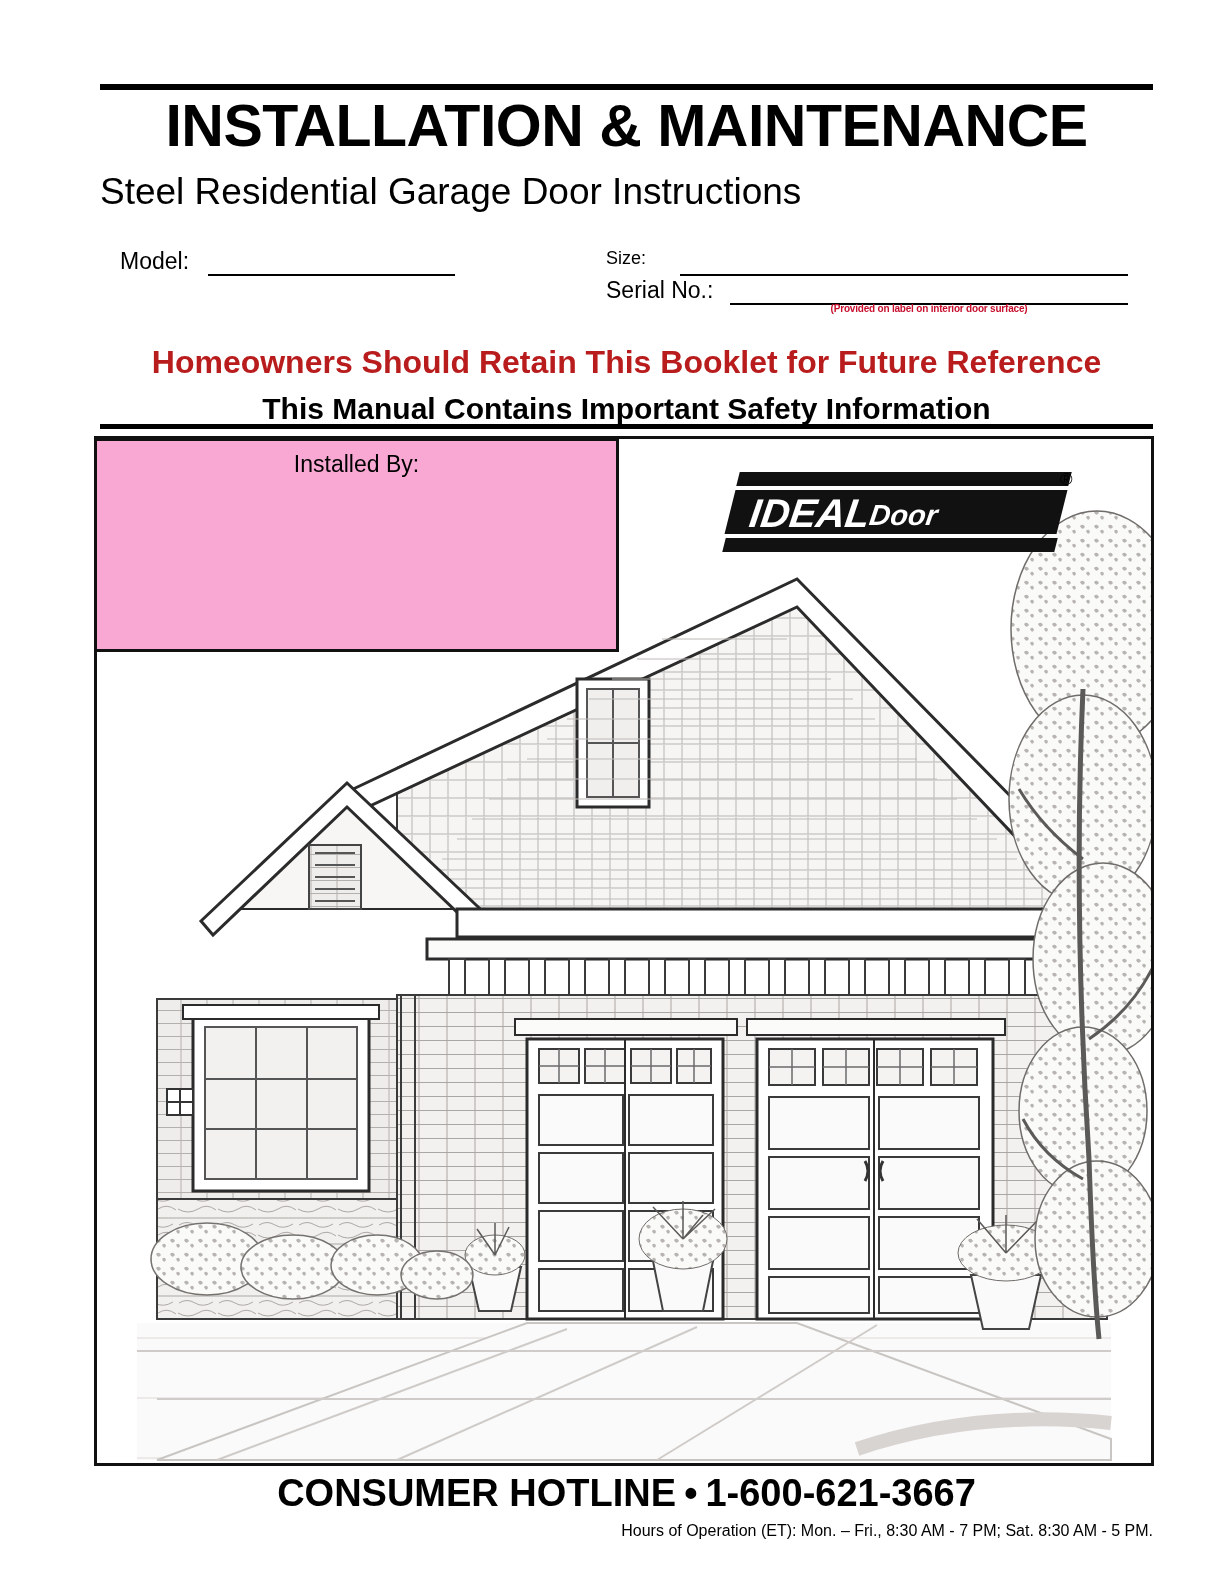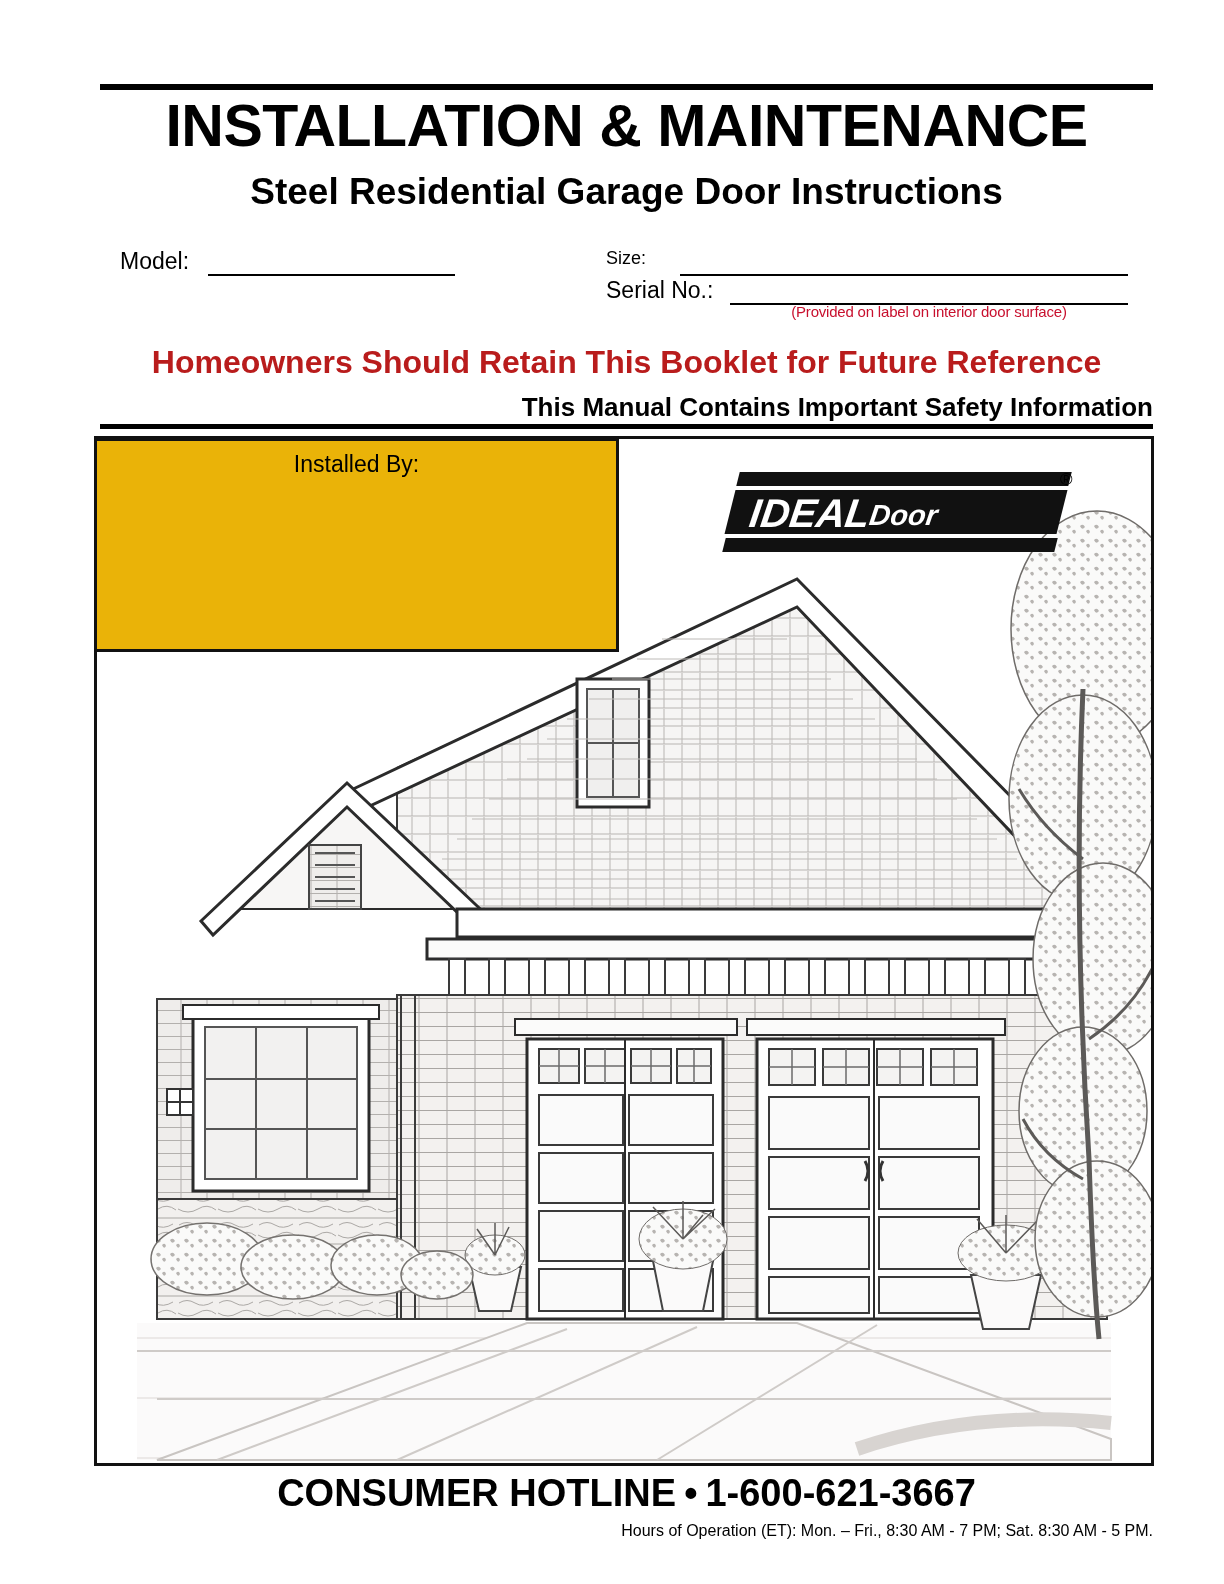--- a/index.html
+++ b/index.html
@@ -37,23 +37,22 @@
     font-size: 59px;
     font-weight: bold;
     letter-spacing: -0.5px;
     line-height: 1.05;
     white-space: nowrap;
   }
   .title-sub {
     position: absolute;
     left: 88px; top: 172px;
     width: 1053px;
-    text-align: center;
     font-size: 37px;
-    font-weight: bold;
+    font-weight: normal;
     line-height: 1.1;
     white-space: nowrap;
   }
 
   
   .field-model-label {
     position: absolute;
     left: 108px; top: 248px;
     font-size: 23px;
     text-align: center;
@@ -87,42 +86,43 @@
     left: 718px; top: 303px;
     width: 398px;
     height: 2px;
     background: #000;
   }
   .field-note {
     position: absolute;
     left: 718px; top: 303px;
     width: 398px;
     text-align: center;
-    font-size: 15px;
+    font-size: 10px;
     color: #c8102e;
     letter-spacing: -0.2px;
+    font-weight: bold;
   }
 
   
   .retain-line {
     position: absolute;
     left: 88px; top: 344px;
     width: 1053px;
     text-align: center;
     font-size: 32px;
     font-weight: bold;
     color: #b91c1c;
     white-space: nowrap;
   }
   .safety-line {
     position: absolute;
     left: 88px; top: 392px;
     width: 1053px;
-    text-align: right;
-    font-size: 26px;
+    text-align: center;
+    font-size: 30px;
     font-weight: bold;
     white-space: nowrap;
   }
   .rule-mid {
     position: absolute;
     left: 88px; top: 424px;
     width: 1053px; height: 5px;
     background: #000;
   }
 
@@ -139,21 +139,21 @@
   }
 
   
   .installed-box {
     position: absolute;
     left: 82px; top: 438px;
     width: 525px;
     height: 214px;
     border: 3px solid #111;
     box-sizing: border-box;
-    background: #eab308;
+    background: #f9a8d4;
     z-index: 6;
   }
   .installed-label {
     position: absolute;
     left: 0; top: 10px;
     width: 100%;
     text-align: center;
     font-size: 23px;
   }
 

